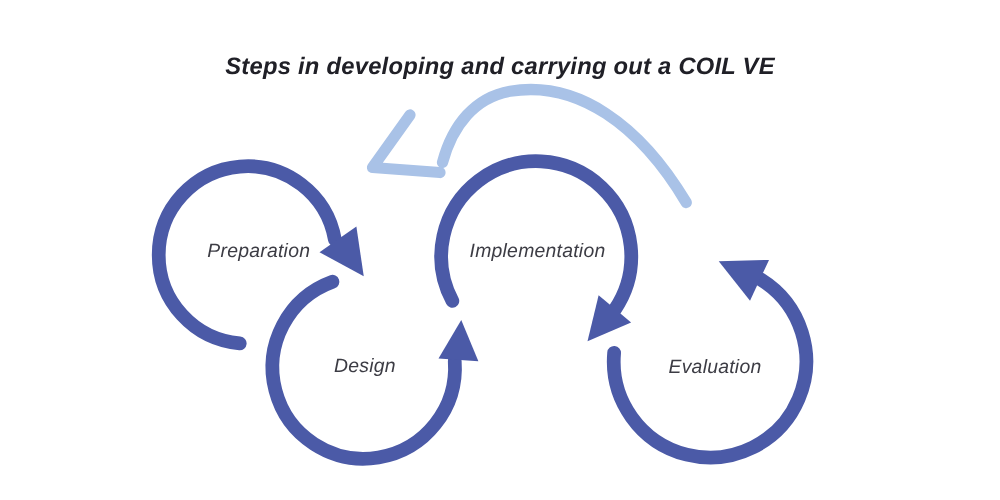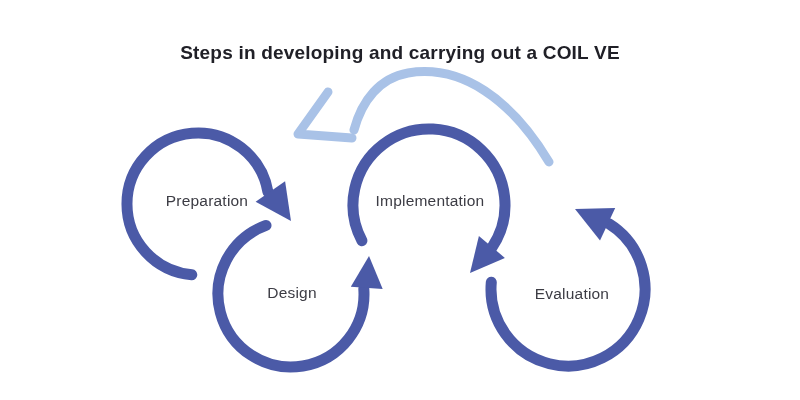--- a/index.html
+++ b/index.html
@@ -9,21 +9,21 @@
     --label-text: #3c3c44;
     --background: #ffffff;
   }
   * { margin: 0; padding: 0; box-sizing: border-box; }
   html, body {
     width: 800px; height: 400px;
     background: var(--background);
     font-family: "Liberation Sans", sans-serif;
     overflow: hidden;
   }
-  .stage { position: relative; width: 800px; height: 304px; }
+  .stage { position: relative; width: 800px; height: 304px; font-style: italic; }
   svg { display: block; }
 
   .loop-arc {
     fill: none;
     stroke: var(--primary);
     stroke-width: 11;
     stroke-linecap: round;
   }
   .loop-head { fill: var(--primary); stroke: none; }
 

